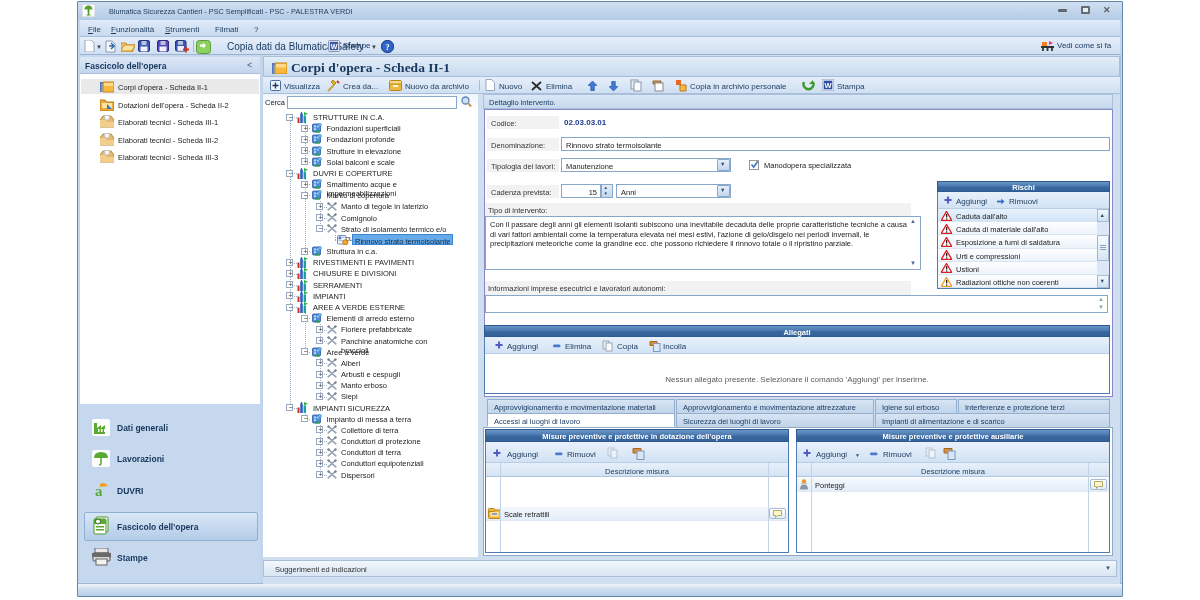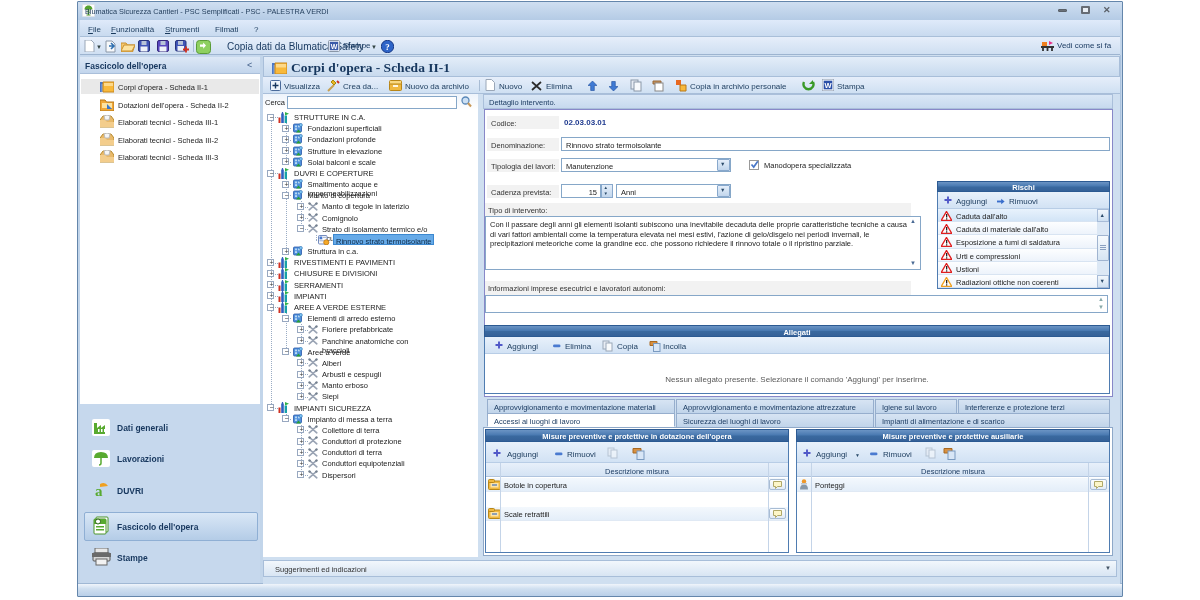--- a/index.html
+++ b/index.html
@@ -17,21 +17,21 @@
 
 <div class="a" style="left:77px;top:1px;width:1046px;height:596px;border:1px solid #6486ab;background:#c2d5ea;border-radius:1px;"></div>
 
 <div class="a" style="left:78px;top:2px;width:1044px;height:18px;background:linear-gradient(180deg,#cfdff1,#b4cbe5);"></div>
 <div class="a" style="left:82px;top:4px;width:13px;height:13px;background:#fdfdfd;border:1px solid #e0e4e8;border-radius:1px;"></div>
 <svg class="a" style="left:83px;top:5px" width="11" height="11" viewBox="0 0 11 11">
     <path d="M5.5 0.5 C8.5 0.5 9.5 3 9.5 4.5 L6.3 4.5 L6.3 8 L4.7 8 L4.7 4.5 L1.5 4.5 C1.5 3 2.5 0.5 5.5 0.5 Z" fill="#55a22e"></path>
     <rect x="4.9" y="4.5" width="1.2" height="5.5" fill="#4d9429"></rect>
     <path d="M3.5 10 h4" stroke="#4d9429" stroke-width="1"></path>
   </svg>
-<div class="a" style="left:85px;top:7px;color:#26415f;font-size:7.3px;">Blumatica Sicurezza Cantieri - PSC Semplificati - PSC - PALESTRA VERDI</div>
+<div class="a" style="left:109px;top:7px;color:#26415f;font-size:7.3px;">Blumatica Sicurezza Cantieri - PSC Semplificati - PSC - PALESTRA VERDI</div>
 
 <div class="a" style="left:1058px;top:9px;width:9px;height:3px;background:#6a7078;border:1px solid #596068;border-radius:1px"></div>
 <div class="a" style="left:1081px;top:6px;width:9px;height:8px;border:2px solid #666c74;border-radius:1px;background:#e8eef5"></div>
 <div class="a" style="left:1103px;top:5px;color:#5a6068;font-size:9px;font-weight:bold">✕</div>
 
 <div class="a" style="left:80px;top:20px;width:1040px;height:17px;background:linear-gradient(180deg,#dfeafa,#c8daef);border-bottom:1px solid #a9bfd9;"></div>
 <div class="a" style="left:88px;top:24.5px;font-size:8px"><span style="text-decoration:underline">F</span>ile</div>
 <div class="a" style="left:111px;top:24.5px;font-size:8px"><span style="text-decoration:underline">F</span>unzionalità</div>
 <div class="a" style="left:165px;top:24.5px;font-size:8px"><span style="text-decoration:underline">S</span>trumenti</div>
 <div class="a" style="left:215px;top:24.5px;font-size:8px">Filmati</div>
@@ -240,21 +240,21 @@
 <div class="a tbtxt" style="left:837px;top:82px">Stampa</div>
 
 <div class="a" style="left:263px;top:94px;width:215px;height:463px;background:#fff;"></div>
 <div class="a" style="left:263px;top:94px;width:215px;height:16px;background:linear-gradient(180deg,#eef4fb,#ffffff);"></div>
 <div class="a" style="left:265px;top:97.5px;color:#222">Cerca</div>
 <div class="a inp" style="left:287px;top:95.5px;width:170px;height:13px;"></div>
 <svg class="a" style="left:461px;top:96px" width="11" height="12">
     <circle cx="4.5" cy="4.5" r="3.5" fill="#cce0f4" stroke="#5a88b8" stroke-width="1.3"></circle>
     <path d="M7 7 L10 10.5" stroke="#c89858" stroke-width="2"></path>
   </svg>
-<div id="tree" class="a" style="left:261px;top:111.5px;width:175px;height:370px;text-decoration:underline;">
+<div id="tree" class="a" style="left:280px;top:111.5px;width:175px;height:370px;text-decoration:underline;">
     <div style="position:absolute;left:9.5px;top:5.8px;width:1px;height:290.42px;background-image:repeating-linear-gradient(180deg,#9aacc4 0,#9aacc4 1px,transparent 1px,transparent 2px)"></div>
     <div style="position:absolute;left:24.5px;top:11.8px;width:1px;height:38.67999999999999px;background-image:repeating-linear-gradient(180deg,#9aacc4 0,#9aacc4 1px,transparent 1px,transparent 2px)"></div>
     <div style="position:absolute;left:24.5px;top:67.65px;width:1px;height:72.19px;background-image:repeating-linear-gradient(180deg,#9aacc4 0,#9aacc4 1px,transparent 1px,transparent 2px)"></div>
     <div style="position:absolute;left:24.5px;top:201.69px;width:1px;height:38.68000000000001px;background-image:repeating-linear-gradient(180deg,#9aacc4 0,#9aacc4 1px,transparent 1px,transparent 2px)"></div>
     <div style="position:absolute;left:24.5px;top:302.22px;width:1px;height:5.169999999999959px;background-image:repeating-linear-gradient(180deg,#9aacc4 0,#9aacc4 1px,transparent 1px,transparent 2px)"></div>
     <div style="position:absolute;left:39.5px;top:89.99px;width:1px;height:27.510000000000005px;background-image:repeating-linear-gradient(180deg,#9aacc4 0,#9aacc4 1px,transparent 1px,transparent 2px)"></div>
     <div style="position:absolute;left:39.5px;top:212.86px;width:1px;height:16.340000000000003px;background-image:repeating-linear-gradient(180deg,#9aacc4 0,#9aacc4 1px,transparent 1px,transparent 2px)"></div>
     <div style="position:absolute;left:39.5px;top:246.37px;width:1px;height:38.68000000000001px;background-image:repeating-linear-gradient(180deg,#9aacc4 0,#9aacc4 1px,transparent 1px,transparent 2px)"></div>
     <div style="position:absolute;left:39.5px;top:313.39px;width:1px;height:49.85000000000002px;background-image:repeating-linear-gradient(180deg,#9aacc4 0,#9aacc4 1px,transparent 1px,transparent 2px)"></div>
     <div style="position:absolute;left:54.5px;top:123.5px;width:1px;height:5.170000000000016px;background-image:repeating-linear-gradient(180deg,#9aacc4 0,#9aacc4 1px,transparent 1px,transparent 2px)"></div>
@@ -793,21 +793,21 @@
     <path d="M1 1.5 h7 v4 h-7 z" fill="#d89040" stroke="#a86820"></path>
     <rect x="4.5" y="3.5" width="6.5" height="8" fill="#d8e6f6" stroke="#7a9ac0"></rect>
   </svg>
 <div class="a tbtxt" style="left:663px;top:341.5px">Incolla</div>
 <div class="a" style="left:484px;top:374.5px;width:626px;text-align:center;color:#5a5a5a;font-size:8px">Nessun allegato presente. Selezionare il comando 'Aggiungi' per inserirne.</div>
 
 <div class="a" style="left:790px;top:396px;width:16px;height:2px;color:#8aa0c0;font-size:7px;letter-spacing:1px">....</div>
 
 <div class="a tab" style="left:487px;top:399px;width:188px;height:14px;padding-left:6px">Approvvigionamento e movimentazione materiali</div>
 <div class="a tab" style="left:676px;top:399px;width:198px;height:14px;padding-left:6px">Approvvigionamento e movimentazione attrezzature</div>
-<div class="a tab" style="left:875px;top:399px;width:82px;height:14px;padding-left:6px">Igiene sul lavoro</div>
+<div class="a tab" style="left:875px;top:399px;width:82px;height:14px;padding-left:6px">Igiene sul erboso</div>
 <div class="a tab" style="left:958px;top:399px;width:152px;height:14px;padding-left:6px">Interferenze e protezione terzi</div>
 <div class="a tab" style="left:487px;top:413px;width:188px;height:14px;padding-left:6px;background:#fff;border-bottom:1px solid #fff;z-index:3">Accessi ai luoghi di lavoro</div>
 <div class="a tab" style="left:676px;top:413px;width:198px;height:14px;padding-left:6px">Sicurezza dei luoghi di lavoro</div>
 <div class="a tab" style="left:875px;top:413px;width:235px;height:14px;padding-left:6px">Impianti di alimentazione e di scarico</div>
 
 <div class="a" style="left:483px;top:427px;width:630px;height:129px;background:#fff;border:1px solid #8ea8c8;z-index:1"></div>
 
 <div class="a" style="left:485px;top:429px;width:304px;height:124px;background:#fff;border:1px solid #4f7cb1;z-index:2"></div>
 <div class="a steelhdr" style="left:485px;top:429px;width:304px;height:13px;padding-top:2px;z-index:2">Misure preventive e protettive in dotazione dell'opera</div>
 <div class="a ptool" style="left:486px;top:442px;width:302px;height:21px;z-index:2"></div>
@@ -822,34 +822,20 @@
 <svg class="a" style="left:607px;top:447px;z-index:2" width="13" height="13" opacity="0.55">
     <rect x="1" y="1" width="6" height="8" fill="#e8edf4" stroke="#9aa7b8"></rect>
     <rect x="4" y="3" width="6" height="8" fill="#f8fafc" stroke="#9aa7b8"></rect>
   </svg>
 <svg class="a" style="left:632px;top:447px;z-index:2" width="13" height="13">
     <path d="M1 1.5 h8 v4.5 h-8 z" fill="#d89040" stroke="#a86820"></path>
     <rect x="5" y="4" width="7" height="8.5" fill="#d8e6f6" stroke="#7a9ac0"></rect>
   </svg>
 <div class="a" style="left:486px;top:463px;width:302px;height:14px;background:linear-gradient(180deg,#e8f0fa,#d4e3f4);border-bottom:1px solid #b0c4de;text-align:center;padding-top:3.5px;color:#17375e;z-index:2">Descrizione misura</div>
 <div id="lrows" class="a" style="left:486px;top:477.5px;width:302px;height:75px;z-index:2">
-    <div style="position:absolute;left:0;top:0px;width:302px;height:14.5px;background:linear-gradient(180deg,#f3f8fd,#e4eef9);border-bottom:1px solid #e0e9f4">
-      <div style="position:absolute;left:2px;top:1.5px"><svg width="13" height="11">
-          <rect x="0.5" y="2" width="12" height="8.5" rx="1" fill="#f0b840" stroke="#b88618"></rect>
-          <rect x="0.5" y="0.5" width="6" height="3" rx="1" fill="#f0b840" stroke="#b88618"></rect>
-          <rect x="2.5" y="4" width="8" height="4.5" fill="#fce4a8"></rect>
-          <path d="M4 6 l5 0" stroke="#6888b8" stroke-width="1.5"></path>
-        </svg></div>
-      <div style="position:absolute;left:18px;top:3.5px;color:#222">Botole in copertura</div>
-      <div style="position:absolute;right:2px;top:1.5px;width:17px;height:11px;background:linear-gradient(180deg,#fdfefe,#e2ebf5);border:1px solid #a8bcd4;border-radius:2px">
-        <svg width="9" height="8" style="position:absolute;left:3px;top:1px">
-          <path d="M0.5 0.5 h8 v5 h-4 l-2 2 v-2 h-2 z" fill="#fdf6c8" stroke="#b0a868"></path>
-        </svg>
-      </div>
-    </div>
     <div style="position:absolute;left:0;top:29px;width:302px;height:14.5px;background:linear-gradient(180deg,#f3f8fd,#e4eef9);border-bottom:1px solid #e0e9f4">
       <div style="position:absolute;left:2px;top:1.5px"><svg width="13" height="11">
           <rect x="0.5" y="2" width="12" height="8.5" rx="1" fill="#f0b840" stroke="#b88618"></rect>
           <rect x="0.5" y="0.5" width="6" height="3" rx="1" fill="#f0b840" stroke="#b88618"></rect>
           <rect x="2.5" y="4" width="8" height="4.5" fill="#fce4a8"></rect>
           <path d="M4 6 l5 0" stroke="#6888b8" stroke-width="1.5"></path>
         </svg></div>
       <div style="position:absolute;left:18px;top:3.5px;color:#222">Scale retrattili</div>
       <div style="position:absolute;right:2px;top:1.5px;width:17px;height:11px;background:linear-gradient(180deg,#fdfefe,#e2ebf5);border:1px solid #a8bcd4;border-radius:2px">
         <svg width="9" height="8" style="position:absolute;left:3px;top:1px">

